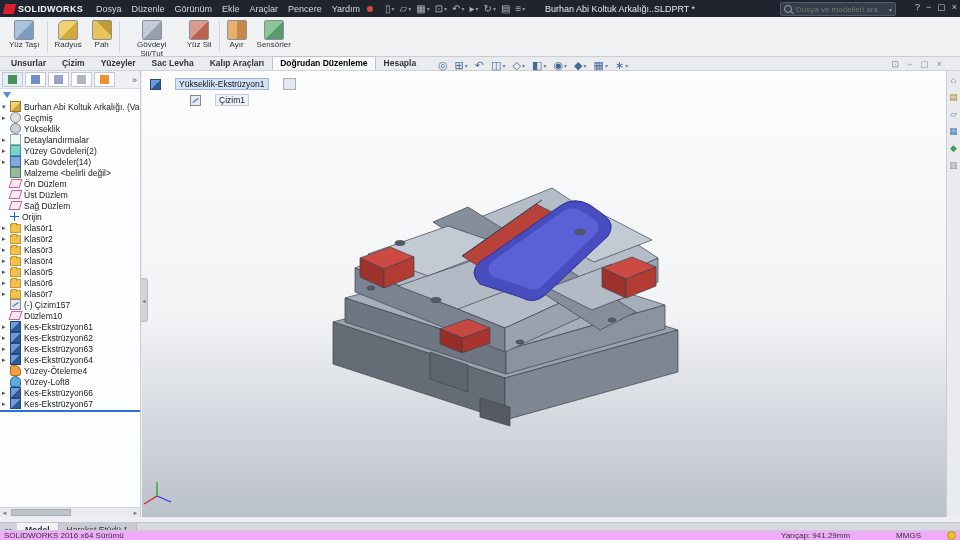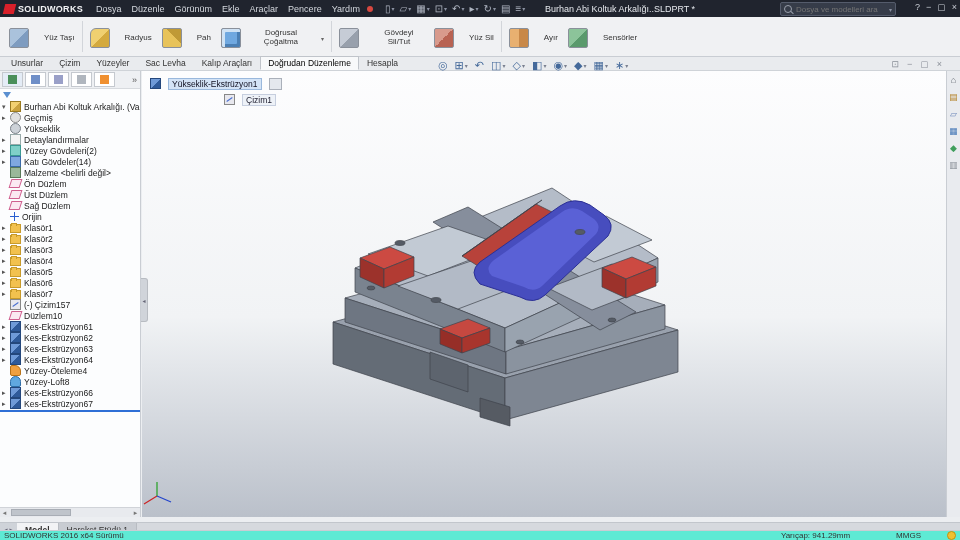--- a/index.html
+++ b/index.html
@@ -25,21 +25,21 @@
   #search-box input{flex:1;background:transparent;border:none;outline:none;color:#aab0bc;font-size:8px;width:70px;
                     font-family:"Liberation Sans",sans-serif;}
   .mag{width:6px;height:6px;border:1px solid #9aa0ac;border-radius:50%;position:relative;margin-right:2px;flex:none;}
   .mag::after{content:"";position:absolute;width:4px;height:1px;background:#9aa0ac;left:5px;top:6px;transform:rotate(45deg);}
   #win-controls{position:absolute;right:3px;top:2px;display:flex;gap:6px;align-items:center;}
   .wc-btn{font-size:9px;color:#c9cdd5;}
 
   
   #ribbon{position:absolute;left:0;top:17px;width:960px;height:40px;background:#f0f1f3;
           border-bottom:1px solid #c9cdd3;display:flex;align-items:stretch;padding-left:4px;box-sizing:border-box;}
-  .rb-btn{display:flex;flex-direction:row;align-items:center;padding:3px 5px 0;gap:15px;}
+  .rb-btn{display:flex;flex-direction:column;align-items:center;padding:3px 5px 0;}
   .rb-icon{width:18px;height:18px;border:1px solid #8a909a;border-radius:2px;margin-bottom:1px;flex:none;}
   .rb-label{font-size:8px;color:#333;text-align:center;line-height:1.08;max-width:50px;}
   .rb-caret{font-size:6px;color:#666;}
   .rb-sep{width:1px;background:#d2d5da;margin:4px 2px;}
   .ri-move-face{background:linear-gradient(135deg,#aac2dc 50%,#7e9cc0 50%);}
   .ri-move-copy-bodies{background:linear-gradient(135deg,#8fb0d8 50%,#5f82b4 50%);}
   .ri-fillet{background:linear-gradient(135deg,#f0d070 50%,#d4aa3e 50%);border-radius:6px 2px 2px 2px;}
   .ri-chamfer{background:linear-gradient(45deg,#e8c35a 60%,#c09a36 60%);}
   .ri-linear-pattern{background:#6fa8e0;box-shadow:inset 3px 3px 0 #cfe2f4, inset -3px -3px 0 #4a7fb4;}
   .ri-delete-keep-body{background:linear-gradient(135deg,#c6ccd6 50%,#98a0ac 50%);}
@@ -103,40 +103,40 @@
   .hs-thumb{height:5px;width:58px;background:#bfc4cb;border:1px solid #a8adb5;margin-left:2px;}
   #splitter{position:absolute;left:141px;top:278px;width:6px;height:42px;background:#d0d4da;
             border:1px solid #b8bcc2;border-left:none;border-radius:0 3px 3px 0;z-index:6;
             display:flex;align-items:center;justify-content:center;font-size:6px;color:#667;}
 
   
   #viewport{position:absolute;left:142px;top:71px;right:14px;bottom:23px;
             background:linear-gradient(180deg,#fdfdfe 0%,#f1f3f5 55%,#bac0ca 100%);overflow:hidden;}
   #viewport svg{position:absolute;left:0;top:0;width:100%;height:100%;}
   #breadcrumb{position:absolute;left:8px;top:7px;}
-  .bc-row{display:flex;gap:7px;}
+  .bc-row{display:flex;align-items:center;gap:14px;}
   .bc-feature{background:#d3e3f6;border:1px solid #9ab8dc;padding:0 3px;font-size:8.5px;color:#112;}
   .bc-ic{width:9px;height:9px;display:inline-block;}
   .bc-btn{width:11px;height:10px;background:#e4e8ee;border:1px solid #aab0ba;display:inline-block;}
-  .bc-sub{margin-left:74px;margin-top:4px;}
+  .bc-sub{margin-left:40px;margin-top:4px;}
   .bc-sub .bc-label{font-size:8.5px;color:#223;background:#eef2f8;border:1px solid #c6cede;padding:0 3px;}
 
   
   #taskpane{position:absolute;right:0;top:71px;width:14px;bottom:23px;background:#e9ebef;
             border-left:1px solid #c9cdd3;display:flex;flex-direction:column;align-items:center;
             padding-top:5px;gap:8px;box-sizing:border-box;}
   .tp-icon{font-size:9px;line-height:9px;}
 
   
   #bottomtabs{position:absolute;left:0;right:0;bottom:4px;height:13px;background:#d6d9de;
               border-top:1px solid #c2c6cc;display:flex;align-items:stretch;}
   .bt-nav{display:flex;align-items:center;gap:2px;padding:0 4px;background:#cfd3d9;color:#667;font-size:7px;}
   .btab{padding:1px 8px;font-size:8.5px;color:#333;background:#c8ccd2;border-right:1px solid #b8bcc2;display:flex;align-items:center;}
   .btab.active{background:#f2f3f5;font-weight:bold;}
-  #statusbar{position:absolute;left:0;right:0;bottom:0;height:10px;background:#5eead4;border-top:1px solid #c9cdd3;
+  #statusbar{position:absolute;left:0;right:0;bottom:0;height:10px;background:#f0abfc;border-top:1px solid #c9cdd3;
              display:flex;align-items:center;font-size:8px;color:#333;padding:0 4px;box-sizing:border-box;margin-top:48px;}
   #sb-spacer{flex:1;}
   #sb-measure{margin-right:46px;}
   #sb-units{margin-right:26px;}
   .sb-dot{width:7px;height:7px;border-radius:50%;background:#f0c030;border:1px solid #c09010;}
 </style>
 </head>
 <body>
 
 <div id="titlebar">
@@ -213,25 +213,20 @@
       </div>
       <span class="rb-sep"></span>
       <div class="rb-btn">
         <span class="rb-icon ri-fillet"></span>
         <span class="rb-label">Radyus</span>
       </div>
       <div class="rb-btn">
         <span class="rb-icon ri-chamfer"></span>
         <span class="rb-label">Pah</span>
       </div>
-      <div class="rb-btn">
-        <span class="rb-icon ri-linear-pattern"></span>
-        <span class="rb-label">Doğrusal Çoğaltma</span>
-        <span class="rb-caret">▾</span>
-      </div>
       <span class="rb-sep"></span>
       <div class="rb-btn">
         <span class="rb-icon ri-delete-keep-body"></span>
         <span class="rb-label">Gövdeyi Sil/Tut</span>
       </div>
       <div class="rb-btn">
         <span class="rb-icon ri-delete-face"></span>
         <span class="rb-label">Yüz Sil</span>
       </div>
       <span class="rb-sep"></span>
@@ -240,21 +235,21 @@
         <span class="rb-label">Ayır</span>
       </div>
       <div class="rb-btn">
         <span class="rb-icon ri-combine"></span>
         <span class="rb-label">Sensörler</span>
       </div>
     </div>
 </div>
 
 <div id="tabstrip">
-  <div style="display:flex;">
+  <div style="display:flex;font-weight:bold;">
       <div class="tab">Unsurlar</div>
       <div class="tab">Çizim</div>
       <div class="tab">Yüzeyler</div>
       <div class="tab">Sac Levha</div>
       <div class="tab">Kalıp Araçları</div>
       <div class="tab active">Doğrudan Düzenleme</div>
       <div class="tab">Hesapla</div>
     </div>
 </div>
 <div id="doc-win-controls">

